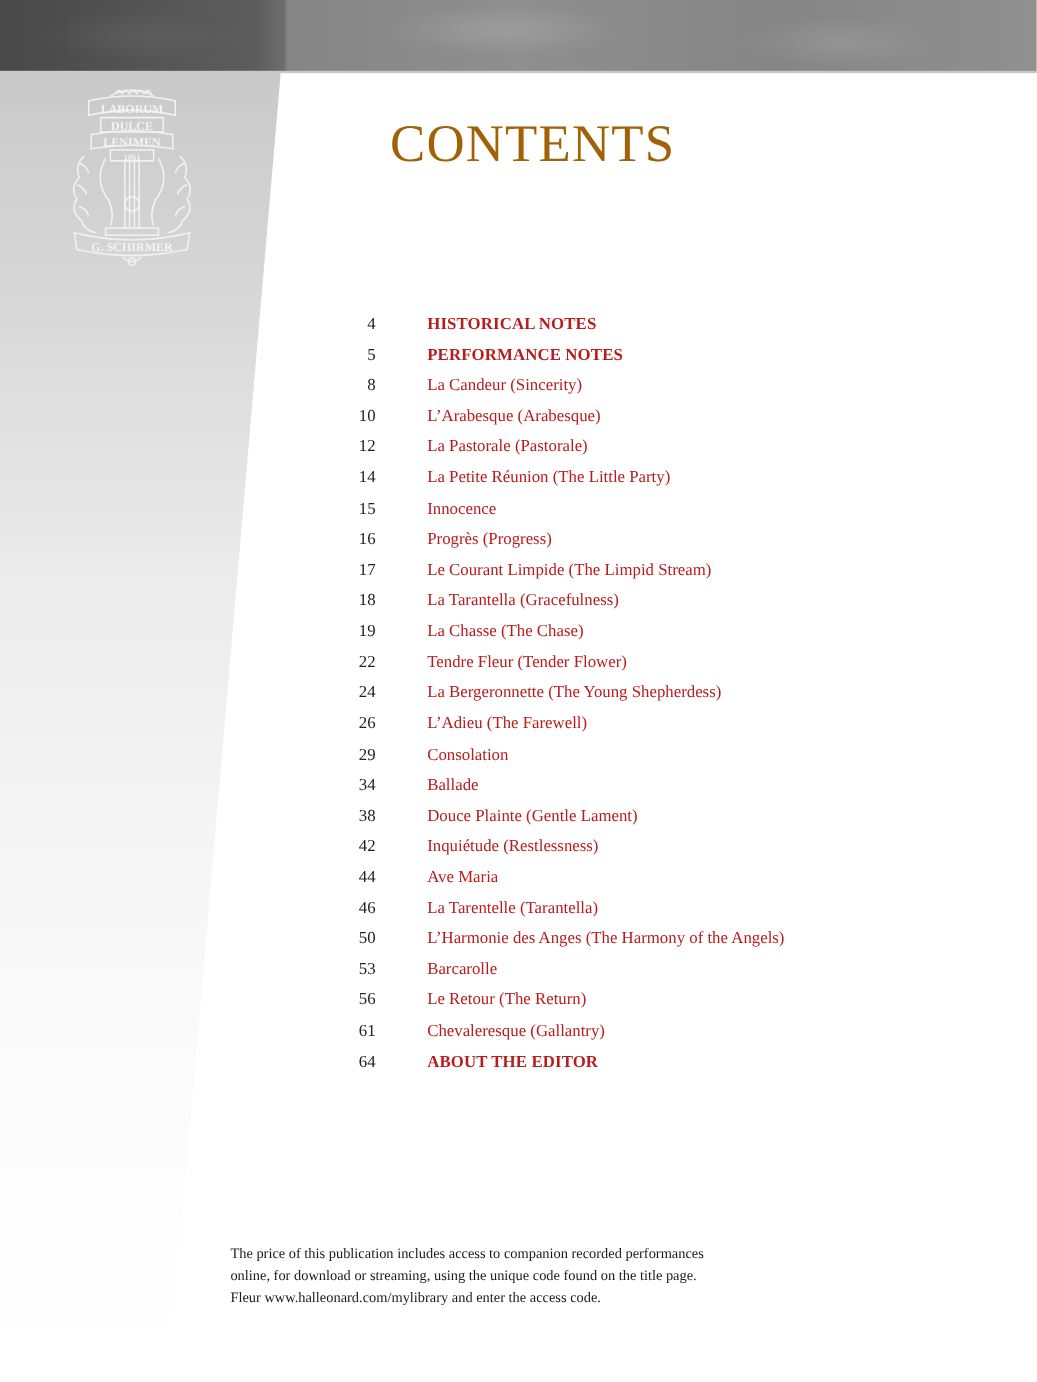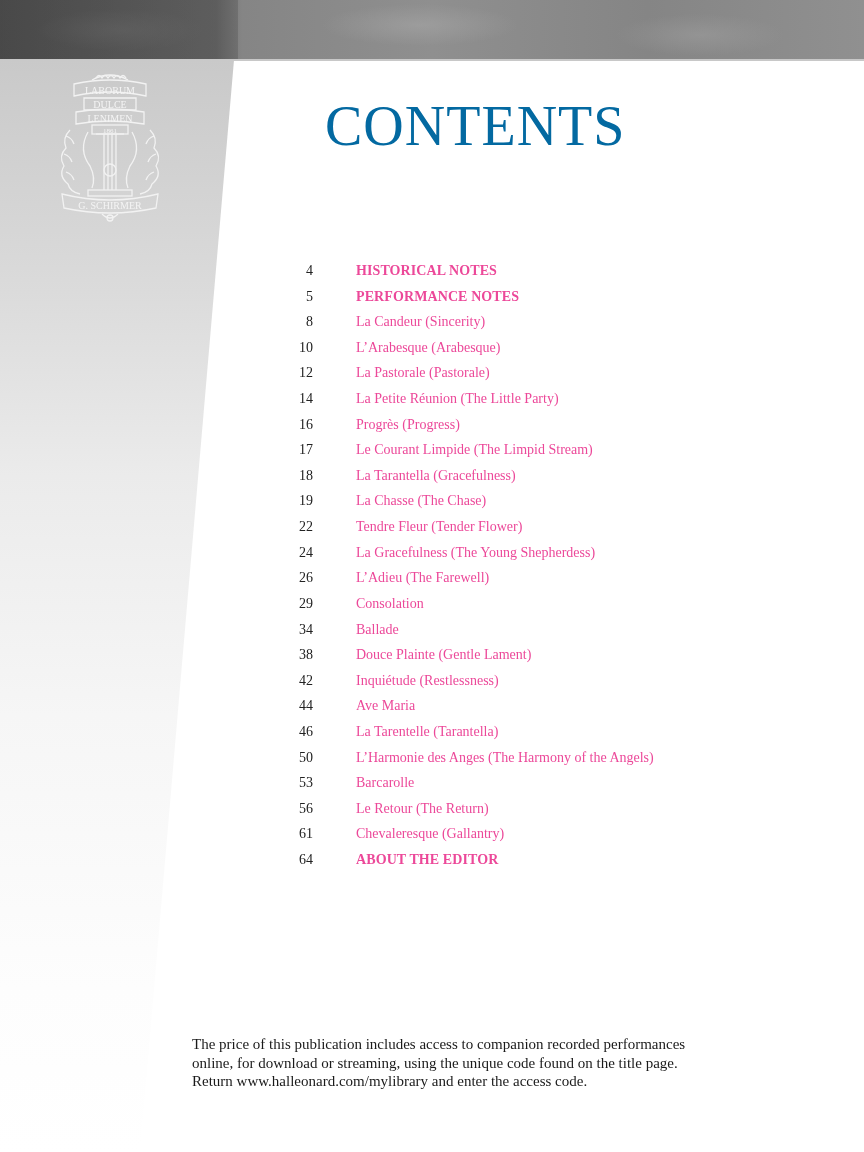--- a/index.html
+++ b/index.html
@@ -44,31 +44,31 @@
       position: absolute;
       left: 0; top: 60px;
       width: 240px; height: 1092px;
       clip-path: polygon(0 0, 234px 0, 140px 1092px, 0 1092px);
       background: linear-gradient(180deg, #c9c9c9 0%, #d8d8d8 18%, #ebebeb 38%, #f6f6f6 60%, #fdfdfd 85%, #ffffff 100%);
     }
     
     .crest {
       position: absolute;
       left: 52px; top: 70px;
-      width: 116px; height: 152px;
+      width: 116px; height: 152px; font-weight: bold;
     }
     .crest svg { width: 100%; height: 100%; }
 
     
     .title {
       position: absolute;
       left: 325px; top: 98px;
-      font-size: 56px;
+      font-size: 44px;
       letter-spacing: 1px;
-      color: #0369a1;
+      color: #a16207;
       line-height: 1;
       margin: 0;
       font-weight: normal;
     }
 
     
     .toc {
       position: absolute;
       left: 280px; top: 261px;
       margin: 0; padding: 0;
@@ -82,31 +82,31 @@
       line-height: 20px;
     }
     .toc-page {
       width: 33px;
       text-align: right;
       color: #222;
     }
     .toc-title {
       margin-left: 43px;
       white-space: nowrap;
-      color: #ec4899;
+      color: #b91c1c;
     }
     .toc-title .fr { }
     .toc-title .bold { font-weight: bold; letter-spacing: 0.1px; }
 
     
     .note {
       position: absolute;
       left: 192px; top: 1035px;
       width: 520px;
-      font-size: 15px;
+      font-size: 12px;
       line-height: 18.5px;
       color: #1a1a1a;
       margin: 0;
     }
     .note b { font-weight: normal; }
   </style>
 </head>
 <body>
 
 <div class="top-band"></div>
@@ -179,20 +179,24 @@
     </li>
     <li class="toc-row">
       <span class="toc-page">12</span>
       <span class="toc-title"><span class="fr">La Pastorale</span><span class="tr"> (Pastorale)</span></span>
     </li>
     <li class="toc-row">
       <span class="toc-page">14</span>
       <span class="toc-title"><span class="fr">La Petite Réunion</span><span class="tr"> (The Little Party)</span></span>
     </li>
     <li class="toc-row">
+      <span class="toc-page">15</span>
+      <span class="toc-title"><span class="fr">Innocence</span></span>
+    </li>
+    <li class="toc-row">
       <span class="toc-page">16</span>
       <span class="toc-title"><span class="fr">Progrès</span><span class="tr"> (Progress)</span></span>
     </li>
     <li class="toc-row">
       <span class="toc-page">17</span>
       <span class="toc-title"><span class="fr">Le Courant Limpide</span><span class="tr"> (The Limpid Stream)</span></span>
     </li>
     <li class="toc-row">
       <span class="toc-page">18</span>
       <span class="toc-title"><span class="fr">La Tarantella</span><span class="tr"> (Gracefulness)</span></span>
@@ -200,21 +204,21 @@
     <li class="toc-row">
       <span class="toc-page">19</span>
       <span class="toc-title"><span class="fr">La Chasse</span><span class="tr"> (The Chase)</span></span>
     </li>
     <li class="toc-row">
       <span class="toc-page">22</span>
       <span class="toc-title"><span class="fr">Tendre Fleur</span><span class="tr"> (Tender Flower)</span></span>
     </li>
     <li class="toc-row">
       <span class="toc-page">24</span>
-      <span class="toc-title"><span class="fr">La Gracefulness</span><span class="tr"> (The Young Shepherdess)</span></span>
+      <span class="toc-title"><span class="fr">La Bergeronnette</span><span class="tr"> (The Young Shepherdess)</span></span>
     </li>
     <li class="toc-row">
       <span class="toc-page">26</span>
       <span class="toc-title"><span class="fr">L’Adieu</span><span class="tr"> (The Farewell)</span></span>
     </li>
     <li class="toc-row">
       <span class="toc-page">29</span>
       <span class="toc-title"><span class="fr">Consolation</span></span>
     </li>
     <li class="toc-row">
@@ -255,14 +259,14 @@
     </li>
     <li class="toc-row">
       <span class="toc-page">64</span>
       <span class="toc-title"><span class="bold">ABOUT THE EDITOR</span></span>
     </li>
   </ul>
 
 <p class="note">
   <span>The price of this publication includes access to companion recorded performances</span><br>
   <span>online, for download or streaming, using the unique code found on the title page.</span><br>
-  <span>Return </span><b>www.halleonard.com/mylibrary</b><span> and enter the access code.</span>
+  <span>Fleur </span><b>www.halleonard.com/mylibrary</b><span> and enter the access code.</span>
 </p>
 
 </body></html>

